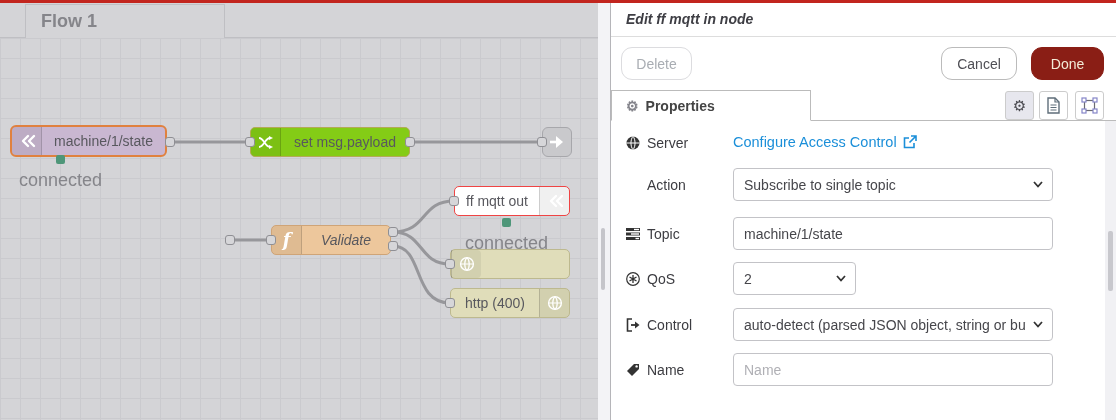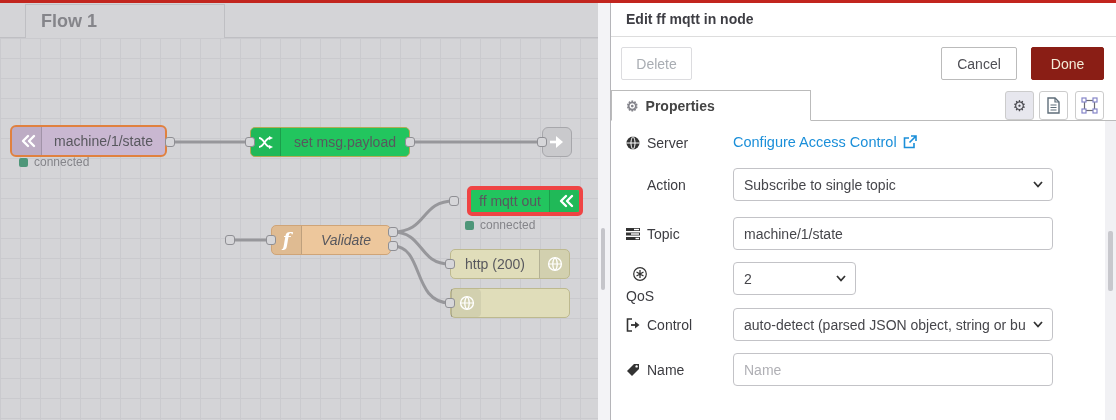--- a/index.html
+++ b/index.html
@@ -24,48 +24,48 @@
 
   .node { position:absolute; height:30px; border-radius:5px; display:flex; align-items:stretch; z-index:5;
           font-size:14px; color:#58585e; }
   .node .nicon { width:30px; flex:0 0 30px; display:flex; align-items:center; justify-content:center;
                  background:rgba(0,0,0,0.06); }
   .node .nicon.left  { border-right:1px solid rgba(0,0,0,0.15); border-radius:4px 0 0 4px; }
   .node .nicon.right { border-left:1px solid rgba(0,0,0,0.15);  border-radius:0 4px 4px 0; }
   .node .nlabel { flex:1; display:flex; align-items:center; justify-content:center; padding:0 8px; white-space:nowrap; }
 
   .n-mqtt-in  { left:10px;  top:122px; width:157px; height:32px; background:#c9b7d1; border:2px solid #e0813f; border-radius:6px; }
-  .n-change   { left:250px; top:124px; width:160px; background:#22c55e; border:1px solid #b3aa55; }
+  .n-change   { left:250px; top:124px; width:160px; background:#84cc16; border:1px solid #b3aa55; }
   .n-linkout  { left:542px; top:124px; width:30px;  background:#c9c9cc; border:1px solid #a7a7ab; border-radius:6px; }
   .n-http-in  { left:10px;  top:222px; width:220px; background:#e0ddba; border:1px solid #bdb98f; }
   .n-func     { left:271px; top:222px; width:120px; background:#edc79c; border:1px solid #cfa477; }
   .n-func .nlabel { font-style:italic;text-align:center; }
-  .n-mqtt-out { left:467px; top:183px; width:116px; background:#22c55e; border:4px solid #ef4444; }
+  .n-mqtt-out { left:454px; top:183px; width:116px; background:#ffffff; border:1px solid #ef4444; }
   .n-http200  { left:450px; top:246px; width:120px; background:#e0ddba; border:1px solid #bdb98f; }
   .n-http400  { left:450px; top:285px; width:120px; background:#e0ddba; border:1px solid #bdb98f; }
 
   .port { position:absolute; width:10px; height:10px; background:#d6d6d9; border:1px solid #8f8f94;
           border-radius:3px; z-index:6; }
 
   .status { position:absolute; z-index:5; display:flex; align-items:center; gap:6px;
-            font-size:12px; color:#85858a; }
+            font-size:18px; color:#85858a;flex-direction:column; }
   .status .dot { width:9px; height:9px; border-radius:2px; background:#4e9679; }
 
   .fglyph { font-family:"DejaVu Serif", serif; font-style:italic; font-weight:bold; color:#fff; font-size:18px; line-height:1; }
 
   
   .canvas-scroll { position:absolute; left:598px; top:3px; width:12px; height:417px; background:#f3f3f6; }
   .canvas-scroll .thumb { position:absolute; left:3px; top:225px; width:4px; height:62px; background:#c5c5ca; border-radius:2px; }
 
   
   .tray { position:absolute; left:610px; top:3px; width:506px; height:417px; background:#fff; border-left:1px solid #b5b5b9; }
   .tray-header { position:absolute; left:0; top:0; width:100%; height:34px; border-bottom:1px solid #ddd; }
-  .tray-title { position:absolute; left:15px; top:8px; font-size:14px; font-weight:bold; color:#3e3e44; }
-
-  .btn { position:absolute; height:33px; border-radius:2px; font-size:14px; display:flex; align-items:center; justify-content:center; cursor:pointer; }
+  .tray-title { position:absolute; left:15px; top:8px; font-size:14px; font-weight:bold; color:#3e3e44;font-style:italic; }
+
+  .btn { position:absolute; height:33px; border-radius:11px; font-size:14px; display:flex; align-items:center; justify-content:center; cursor:pointer; }
   .btn-delete { left:10px; top:44px; width:71px; background:#fff; border:1px solid #dcdcdf; color:#a9adb3; }
   .btn-cancel { left:330px; top:44px; width:76px; background:#fff; border:1px solid #bbb; color:#4f4f55; }
   .btn-done   { left:420px; top:44px; width:73px; background:#8a1e15; border:1px solid #8a1e15; color:#f3ecd7; }
 
   .tabrow-line { position:absolute; left:0; top:117px; width:506px; height:1px; background:#bbb; }
   .prop-tab { position:absolute; left:0; top:87px; width:200px; height:31px; background:#fff;
               border:1px solid #bbb; border-bottom:1px solid #fff; z-index:2;
               display:flex; align-items:center; gap:7px; padding-left:14px;
               font-size:14px; font-weight:bold; color:#444; }
   .gear-glyph { color:#85858c; font-size:14px; line-height:1; }
@@ -159,29 +159,29 @@
             <path d="M10 3 L5 8 L10 13 M16 3 L11 8 L16 13" stroke="#fff" stroke-width="2.4" fill="none" stroke-linecap="round" stroke-linejoin="round"></path>
           </svg>
       </div>
     </div>
     <div class="status" style="left:465px; top:215px;">
       <span class="dot"></span>
       <span>connected</span>
     </div>
 
     <div class="node n-http200">
-      <div class="nlabel">http (200)</div>
       <div class="nicon right">
         <svg width="16" height="16" viewBox="0 0 16 16">
             <circle cx="8" cy="8" r="6.4" stroke="#fff" stroke-width="1.4" fill="none"></circle>
             <path d="M1.6 8 H14.4 M8 1.6 C5 4 5 12 8 14.4 M8 1.6 C11 4 11 12 8 14.4" stroke="#fff" stroke-width="1.2" fill="none"></path>
           </svg>
       </div>
     </div>
     <div class="node n-http400">
+      <div class="nlabel">http (400)</div>
       <div class="nicon right">
         <svg width="16" height="16" viewBox="0 0 16 16">
             <circle cx="8" cy="8" r="6.4" stroke="#fff" stroke-width="1.4" fill="none"></circle>
             <path d="M1.6 8 H14.4 M8 1.6 C5 4 5 12 8 14.4 M8 1.6 C11 4 11 12 8 14.4" stroke="#fff" stroke-width="1.2" fill="none"></path>
           </svg>
       </div>
     </div>
 
     <div class="port" style="left:165px; top:134px;"></div>
     <div class="port" style="left:245px; top:134px;"></div>
@@ -265,21 +265,21 @@
           <rect x="0" y="5.5" width="14" height="3" fill="#333"></rect>
           <rect x="0" y="10" width="14" height="3" fill="#333"></rect>
           <rect x="8" y="1.8" width="5" height="1.4" fill="#fff"></rect>
           <rect x="5" y="6.3" width="8" height="1.4" fill="#fff"></rect>
           <rect x="9.5" y="10.8" width="3.5" height="1.4" fill="#fff"></rect>
         </svg>
       <span class="form-label">Topic</span>
     </div>
     <input class="field" style="top: 214px; width: 320px;" value="machine/1/state">
 
-    <div class="form-row" style="top:264px; height:24px;flex-direction:column;">
+    <div class="form-row" style="top:264px; height:24px;">
       <svg class="licon" viewBox="0 0 14 14">
           <circle cx="7" cy="7" r="6.3" stroke="#333" stroke-width="1.2" fill="none"></circle>
           <path d="M7 3 V11 M3.5 5 L10.5 9 M10.5 5 L3.5 9" stroke="#333" stroke-width="1.3"></path>
         </svg>
       <span class="form-label">QoS</span>
     </div>
     <div class="field select-box" style="top:259px; width:123px;">
       <span class="sel-text">2</span>
       <svg width="10" height="7" viewBox="0 0 10 7">
           <path d="M1 1 L5 5.5 L9 1" stroke="#333" stroke-width="1.8" fill="none"></path>

